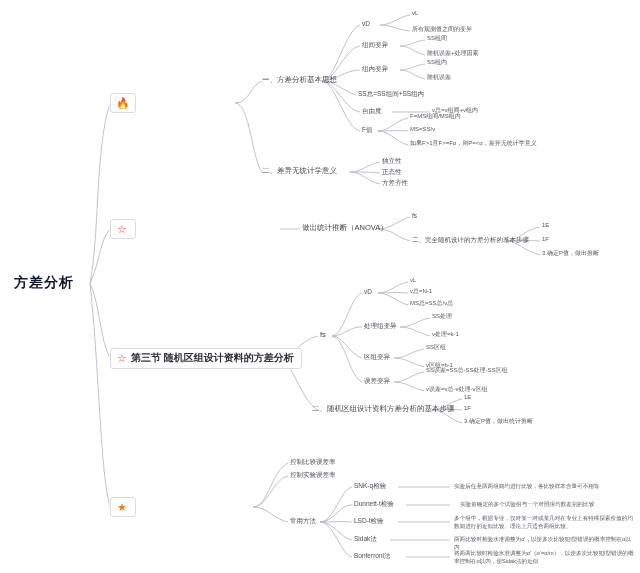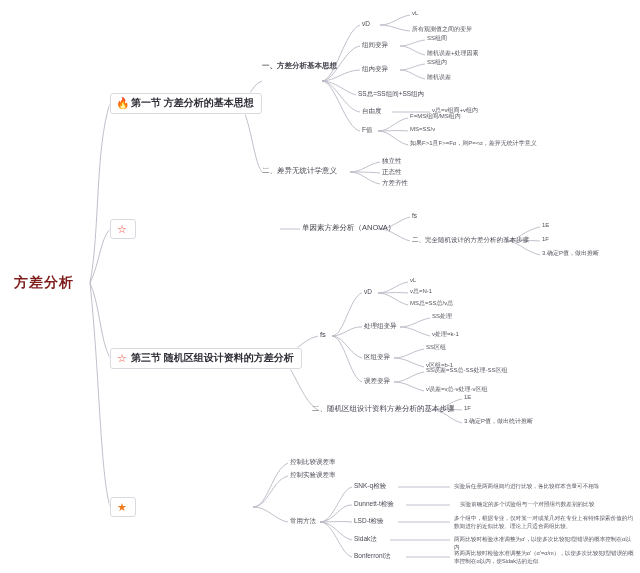--- a/index.html
+++ b/index.html
@@ -11,21 +11,21 @@
     position:relative;
     overflow:hidden;
   }
   #map{position:absolute;left:0;top:0;width:640px;height:573px;}
   svg.links{position:absolute;left:0;top:0;width:640px;height:573px;pointer-events:none;}
   svg.links path{fill:none;stroke:#b9b9c6;stroke-width:0.9;}
   .node{position:absolute;white-space:nowrap;line-height:1.25;}
 
   
   .root{
-    font-size:14px;font-weight:bold;color:#7f1d1d;letter-spacing:1px;
+    font-size:14px;font-weight:bold;color:#0f172a;letter-spacing:1px;
   }
   
   .section{
     border:1px solid #d9d9e0;
     background:#ffffff;
     border-radius:3px;
     padding:3px 7px 3px 5px;
     font-size:10px;
     font-weight:bold;
     color:#2f2f38;
@@ -133,24 +133,23 @@
     <path d="M406,505 L450,505"></path>
     <path d="M398,522 L450,522"></path>
     <path d="M390,540 L450,540"></path>
     <path d="M406,557 L450,557"></path>
   </svg>
 
   <div class="node root" style="left:14px;top:274px;">方差分析</div>
 
   <div class="node section" style="left:110px;top:93px;">
     <span class="ico flame">🔥</span>
-    <span>第一节 方差分析的基本思想</span>
-  </div>
-
-  <div class="node l2" style="left:262px;top:61px;font-weight:bold;">一、方差分析基本思想</div>
+  </div>
+
+  <div class="node l2" style="left:262px;top:75px;">一、方差分析基本思想</div>
   <div class="node l2" style="left:262px;top:166px;">二、差异无统计学意义</div>
 
   <div class="node l3" style="left:362px;top:20px;">vD</div>
   <div class="node l3" style="left:362px;top:41px;">组间变异</div>
   <div class="node l3" style="left:362px;top:65px;">组内变异</div>
   <div class="node l3" style="left:358px;top:90px;">SS总=SS组间+SS组内</div>
   <div class="node l3" style="left:362px;top:107px;">自由度</div>
   <div class="node l3" style="left:362px;top:126px;">F值</div>
 
   <div class="node l4" style="left:412px;top:10px;">vL</div>
@@ -165,21 +164,21 @@
   <div class="node l4" style="left:410px;top:140px;">如果F&gt;1且F&gt;=Fα，则P=&lt;α，差异无统计学意义</div>
 
   <div class="node l3" style="left:382px;top:157px;">独立性</div>
   <div class="node l3" style="left:382px;top:168px;">正态性</div>
   <div class="node l3" style="left:382px;top:179px;">方差齐性</div>
 
   <div class="node section" style="left:110px;top:219px;">
     <span class="ico star-hollow">☆</span>
   </div>
 
-  <div class="node l2" style="left:302px;top:223px;">单因素方差分析（ANOVA）</div>
+  <div class="node l2" style="left:302px;top:223px;">做出统计推断（ANOVA）</div>
   <div class="node l3" style="left:412px;top:212px;">fs</div>
   <div class="node l3" style="left:412px;top:236px;">二、完全随机设计的方差分析的基本步骤</div>
 
   <div class="node l4" style="left:542px;top:222px;">1E</div>
   <div class="node l4" style="left:542px;top:236px;">1F</div>
   <div class="node l4" style="left:542px;top:250px;">3.确定P值，做出推断</div>
 
   <div class="node section" style="left:110px;top:348px;">
     <span class="ico star-hollow">☆</span>
     <span>第三节 随机区组设计资料的方差分析</span>

